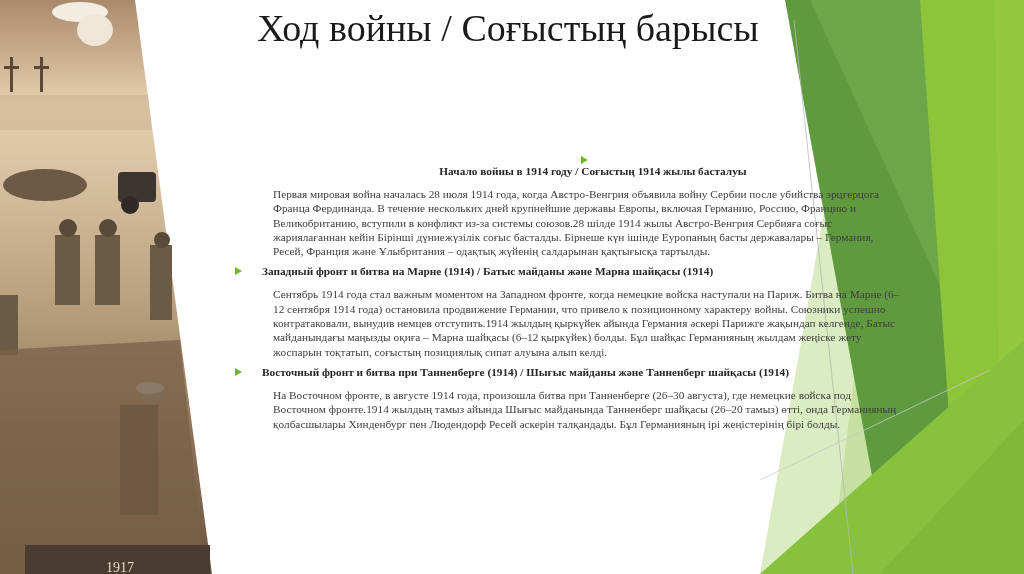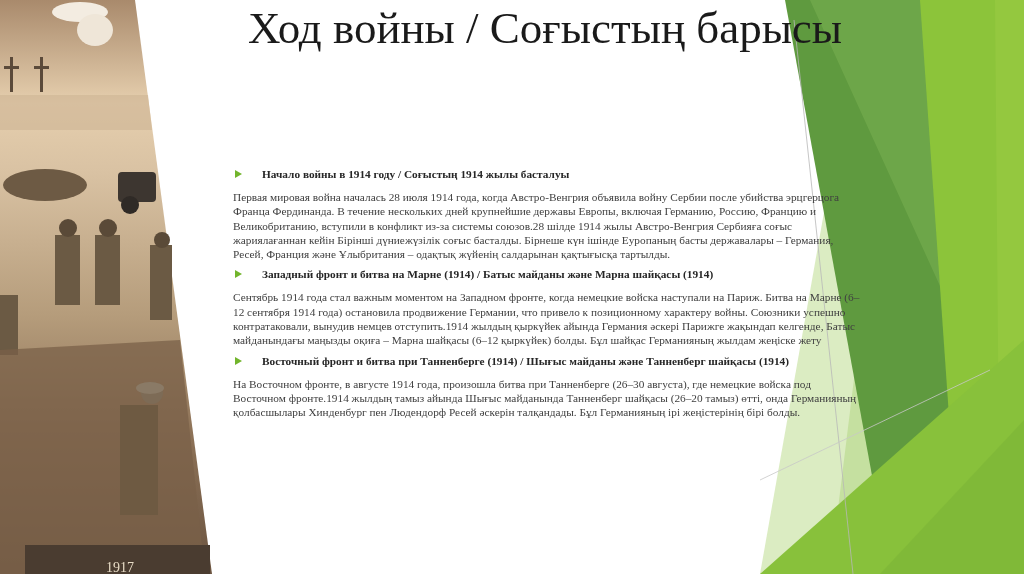--- a/index.html
+++ b/index.html
@@ -31,21 +31,21 @@
       left: 0;
       top: 0;
       width: 240px;
       height: 574px;
     }
     .title {
       position: absolute;
       left: 248px;
       top: 6px;
       width: 520px;
-      font-size: 45px;
+      font-size: 38px;
       line-height: 44px;
       color: #1a1a1a;
       text-align: center;
       white-space: nowrap;
     }
     .content {
       position: absolute;
       left: 233px;
       top: 152px;
       width: 720px;
@@ -72,22 +72,23 @@
     .para {
       font-size: 11.3px;
       line-height: 14.3px;
       color: #404040;
       margin: 9px 0 6px 0;
       width: 715px;
     }
     .para .line {
       display: block;
       white-space: nowrap;
-    }
-    .s1-head { margin-top: 15px; }
+      margin-left: 40px;
+    }
+    .s1-head { margin-top: 4px; flex-direction: column; }
   </style>
 </head>
 <body>
 
 <div class="slide">
 
   <svg class="deco" viewBox="0 0 1024 574" preserveAspectRatio="none">
 
     <polygon points="0,360 25,574 0,574" fill="#8cc43a"></polygon>
 
@@ -179,20 +180,21 @@
     <div class="section">
       <div class="section-head">
         <span class="bullet"></span>
         <span>Западный фронт и битва на Марне (1914) / Батыс майданы және Марна шайқасы (1914)</span>
       </div>
       <div class="para">
         <span class="line">Сентябрь 1914 года стал важным моментом на Западном фронте, когда немецкие войска наступали на Париж. Битва на Марне (6–</span>
         <span class="line">12 сентября 1914 года) остановила продвижение Германии, что привело к позиционному характеру войны. Союзники успешно</span>
         <span class="line">контратаковали, вынудив немцев отступить.1914 жылдың қыркүйек айында Германия әскері Парижге жақындап келгенде, Батыс</span>
         <span class="line">майданындағы маңызды оқиға – Марна шайқасы (6–12 қыркүйек) болды. Бұл шайқас Германияның жылдам жеңіске жету</span>
+        <span class="line">жоспарын тоқтатып, соғыстың позициялық сипат алуына алып келді.</span>
       </div>
     </div>
 
     <div class="section">
       <div class="section-head">
         <span class="bullet"></span>
         <span>Восточный фронт и битва при Танненберге (1914) / Шығыс майданы және Танненберг шайқасы (1914)</span>
       </div>
       <div class="para">
         <span class="line">На Восточном фронте, в августе 1914 года, произошла битва при Танненберге (26–30 августа), где немецкие войска под</span>

